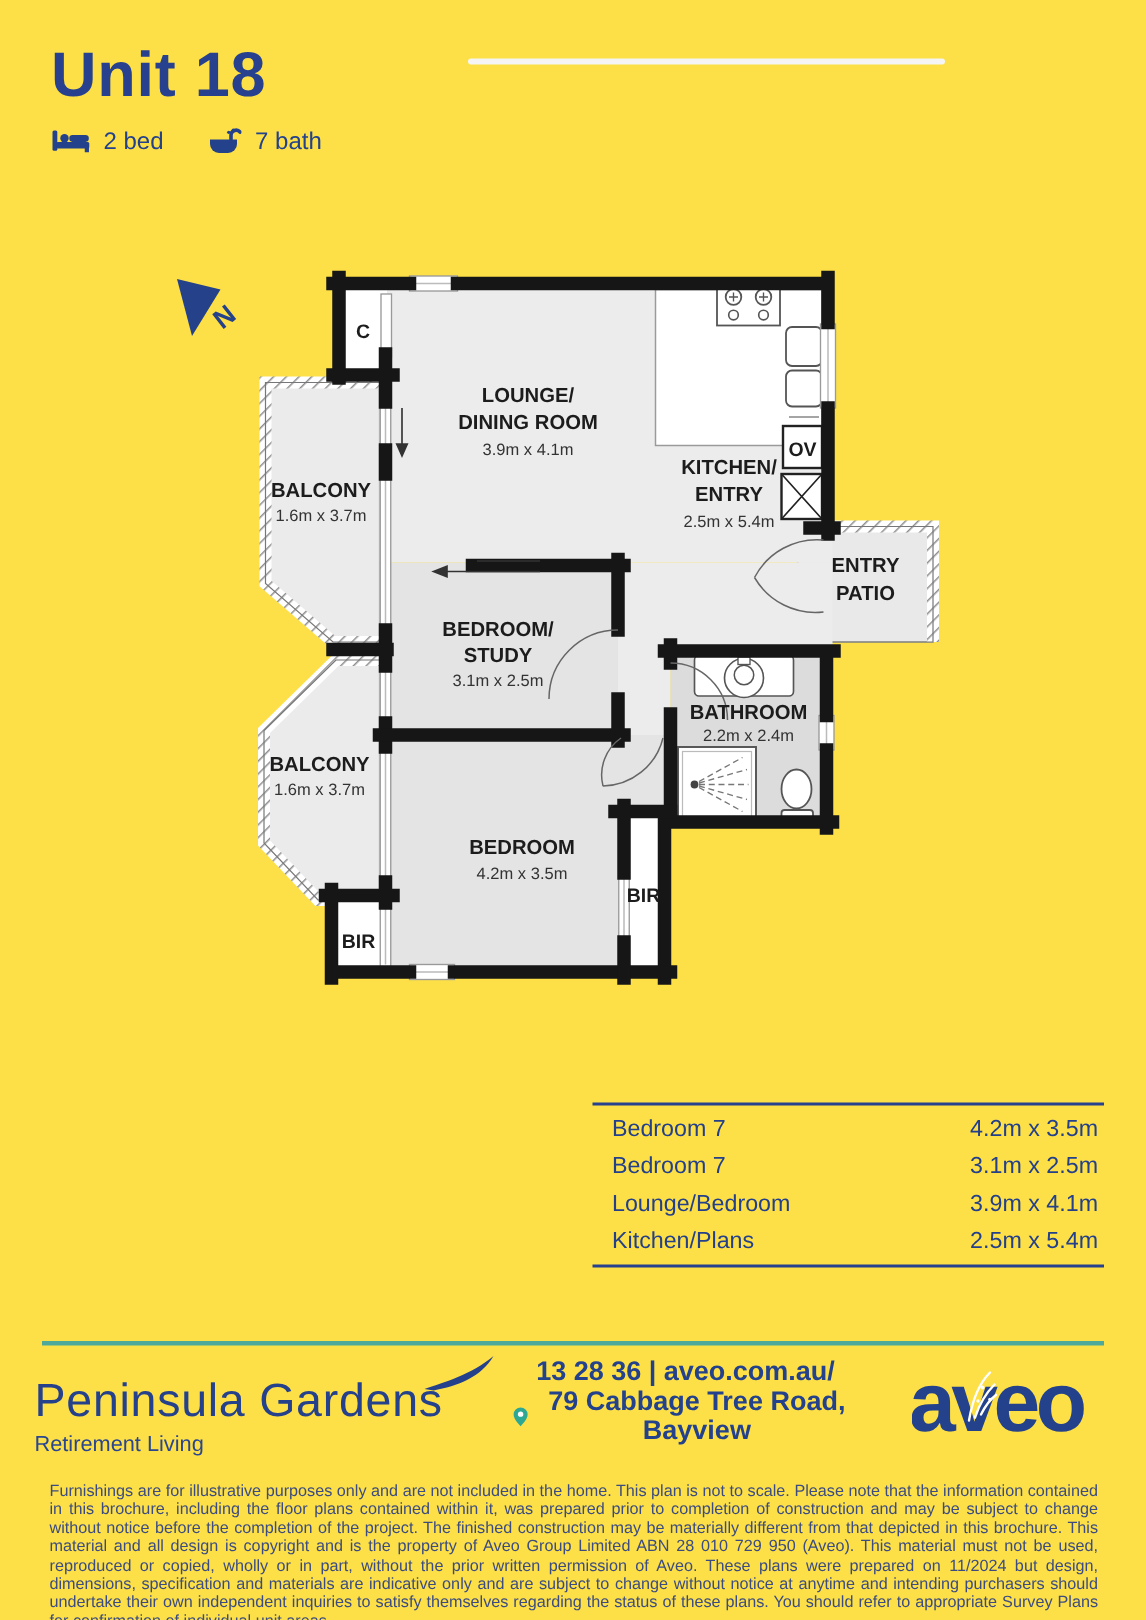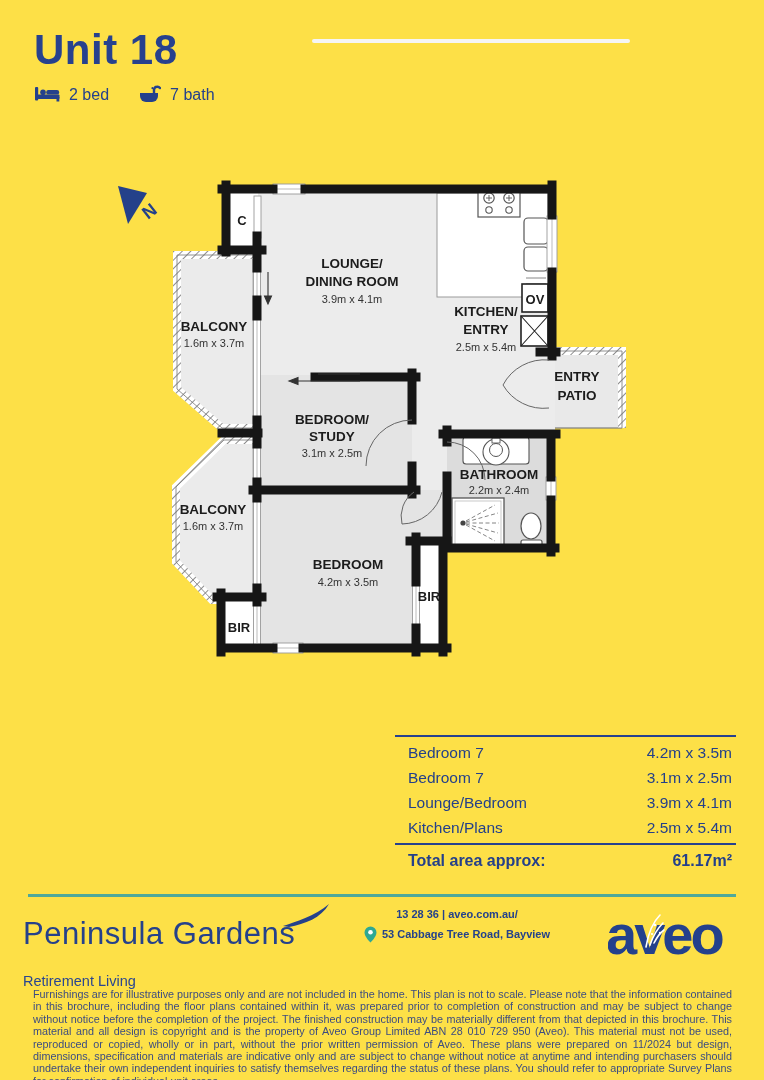--- a/index.html
+++ b/index.html
@@ -16,23 +16,23 @@
   .dims{position:absolute;left:395px;top:735px;width:341px;color:#24408a;font-size:15.5px;}
   .dims .rows{border-top:2px solid #27418e;border-bottom:2px solid #27418e;padding:3px 0;}
   .dims .row{display:flex;justify-content:space-between;align-items:center;height:25px;padding:0 4px 0 13px;}
   .dims .total{display:flex;justify-content:space-between;align-items:center;height:32px;
                padding:0 4px 0 13px;font-weight:700;font-size:16px;}
   
   .footer-rule{position:absolute;left:28px;top:894px;width:708px;height:3px;background:#4fa99a;}
   .brand{position:absolute;left:23px;top:916px;width:310px;}
   .brand-name{font-size:31px;color:#25418b;letter-spacing:.5px;font-weight:400;position:relative;}
   .brand-leaf{position:absolute;left:258px;top:-14px;}
-  .brand-sub{font-size:14.5px;color:#2a4690;margin-top:21px;}
+  .brand-sub{font-size:14.5px;color:#2a4690;margin-top:3px;}
   .contact{position:absolute;left:342px;top:905px;width:230px;text-align:center;color:#24418c;
-           font-size:11px;font-weight:700;line-height:19px;}
+           font-size:18px;font-weight:700;line-height:19px;}
   .contact .addr{display:flex;align-items:center;justify-content:center;gap:5px;margin-top:1px;}
   .aveo-logo{position:absolute;left:608px;top:903px;}
   
   .disclaimer{position:absolute;left:33px;top:988px;width:699px;margin:0;text-align:justify;
               color:#3c4c81;font-size:10.8px;line-height:12.4px;}
 </style>
 </head>
 <body>
 
 <div class="page">
@@ -238,24 +238,20 @@
       </div>
       <div class="row">
         <span>Lounge/Bedroom</span>
         <span>3.9m x 4.1m</span>
       </div>
       <div class="row">
         <span>Kitchen/Plans</span>
         <span>2.5m x 5.4m</span>
       </div>
     </div>
-    <div class="total">
-      <span>Total area approx:</span>
-      <span>61.17m²</span>
-    </div>
   </div>
 
   <div class="footer-rule"></div>
 
   <div class="brand">
     <div class="brand-name">
       <span>Peninsula Gardens</span>
       <svg class="brand-leaf" width="52" height="26" viewBox="0 0 52 26">
         <path d="M2,24 C14,20 34,14 48,2 C40,16 24,22 8,25 Z" fill="#25418b"></path>
       </svg>
@@ -263,21 +259,21 @@
     <div class="brand-sub">Retirement Living</div>
   </div>
 
   <div class="contact">
     <div>13 28 36 | aveo.com.au/</div>
     <div class="addr">
       <svg width="13" height="17" viewBox="0 0 13 17">
         <path d="M6.5,0.5 a6,6 0 0 1 6,6 c0,4.4 -6,10 -6,10 s-6,-5.6 -6,-10 a6,6 0 0 1 6,-6 z" fill="#2ea893"></path>
         <circle cx="6.5" cy="6.3" r="2.3" fill="#ffffff"></circle>
       </svg>
-      <span>53 Cabbage Tree Road, Bayview</span>
+      <span>79 Cabbage Tree Road, Bayview</span>
     </div>
   </div>
 
   <div class="aveo-logo">
     <svg width="128" height="66" viewBox="0 0 128 66">
       <text x="-2" y="51" font-family="Liberation Sans, sans-serif" font-size="56" font-weight="700" fill="#24418c" letter-spacing="-3">aveo</text>
       <path d="M38,44 C40,32 44,20 52,12 M42,42 C45,33 49,26 55,20 M46,40 C49,34 52,30 56,27" stroke="#ffffff" stroke-width="1.6" fill="none" stroke-linecap="round"></path>
       <circle cx="47" cy="22" r="1.3" fill="#ffffff"></circle>
       <circle cx="52" cy="30" r="1.2" fill="#ffffff"></circle>
       <circle cx="44" cy="31" r="1.1" fill="#ffffff"></circle>

